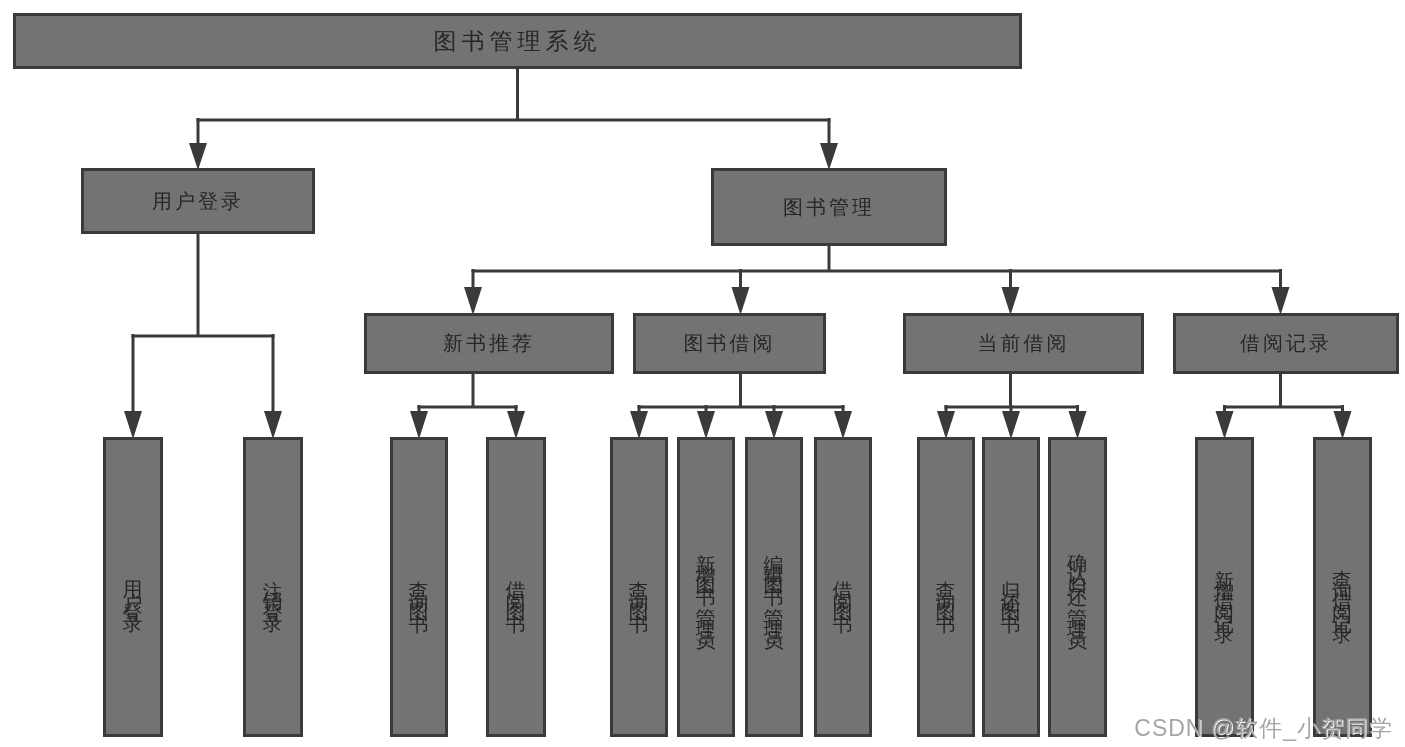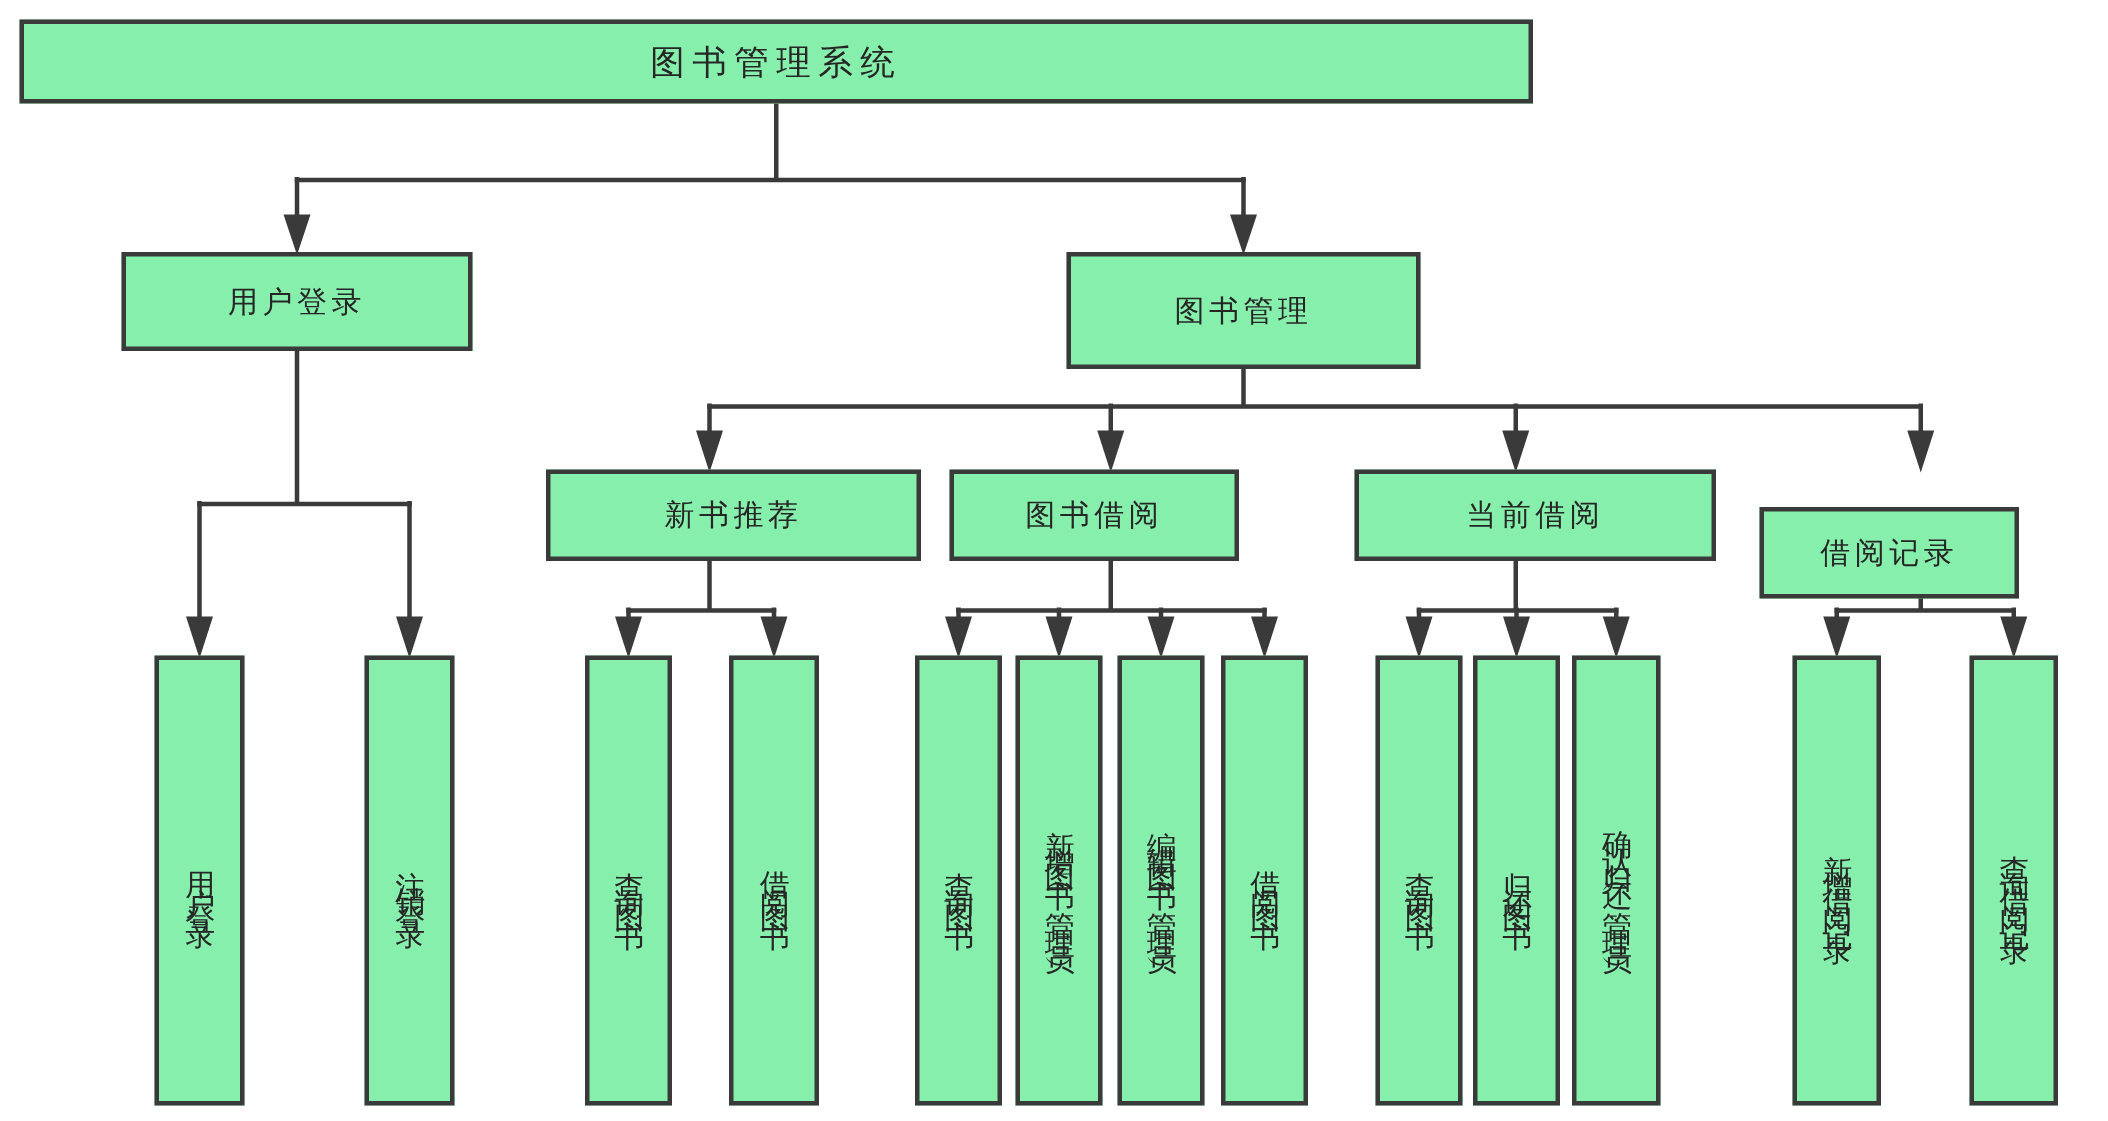--- a/index.html
+++ b/index.html
@@ -3,40 +3,40 @@
 <meta charset="utf-8">
 <style>
   html,body{margin:0;padding:0;background:#ffffff;}
   .stage{
     position:relative;width:1405px;height:747px;background:#ffffff;
     font-family:"Liberation Sans","DejaVu Sans",sans-serif;
     overflow:hidden;
   }
   .connectors{position:absolute;left:0;top:0;width:1405px;height:747px;z-index:1;}
   .box{
-    position:absolute;box-sizing:border-box;background:#86efac;
+    position:absolute;box-sizing:border-box;background:#737373;
     border:3px solid #3a3a3a;display:flex;align-items:center;justify-content:center;
     color:#262626;z-index:2;
   }
   .h-label{font-size:20px;letter-spacing:3px;white-space:nowrap;}
   .root-label{font-size:23px;letter-spacing:5px;}
   .v-box{width:60px;top:437px;height:300px;}
   .v-label{
     writing-mode:vertical-rl;text-orientation:mixed;
     font-size:20px;letter-spacing:11px;line-height:1;white-space:nowrap;
   }
   
   .n-root{left:13px;top:13px;width:1009px;height:56px;}
   .n-user{left:81px;top:168px;width:234px;height:66px;}
   .n-mgmt{left:711px;top:168px;width:236px;height:78px;}
   .n-l3{top:313px;height:61px;}
   .n-nbr{left:364px;width:250px;}
   .n-bb{left:633px;width:193px;}
   .n-cb{left:903px;width:241px;}
-  .n-br{left:1173px;width:173px;margin-top:25px;}
+  .n-br{left:1173px;width:226px;}
   
   .lf-1a{left:103px;}  .lf-1b{left:243px;}
   .lf-2a{left:390px;width:58px;} .lf-2b{left:486px;}
   .lf-3a{left:610px;width:58px;} .lf-3b{left:677px;width:58px;}
   .lf-3c{left:745px;width:58px;} .lf-3d{left:814px;width:58px;}
   .lf-4a{left:917px;width:58px;} .lf-4b{left:982px;width:58px;} .lf-4c{left:1048px;width:59px;}
   .lf-5a{left:1195px;width:59px;} .lf-5b{left:1313px;width:59px;}
   .watermark{
     position:absolute;right:12px;bottom:3px;z-index:5;
     font-size:23px;color:#a9a4a4;letter-spacing:1px;white-space:nowrap;
@@ -171,13 +171,14 @@
     <span class="v-label">确认归还（管理员）</span>
   </div>
 
   <div class="box v-box lf-5a">
     <span class="v-label">新增借阅记录</span>
   </div>
   <div class="box v-box lf-5b">
     <span class="v-label">查询借阅记录</span>
   </div>
 
+  <div class="watermark">CSDN @软件_小贺同学</div>
 </div>
 
 </body></html>

